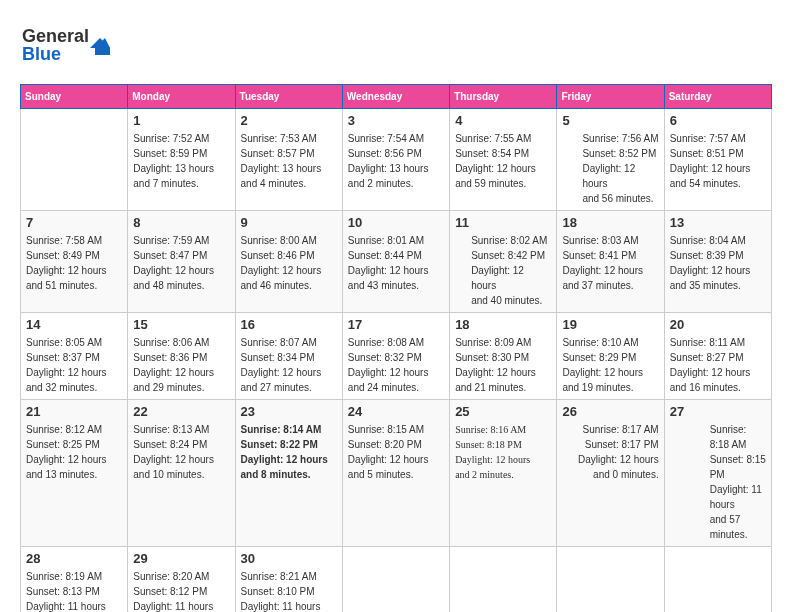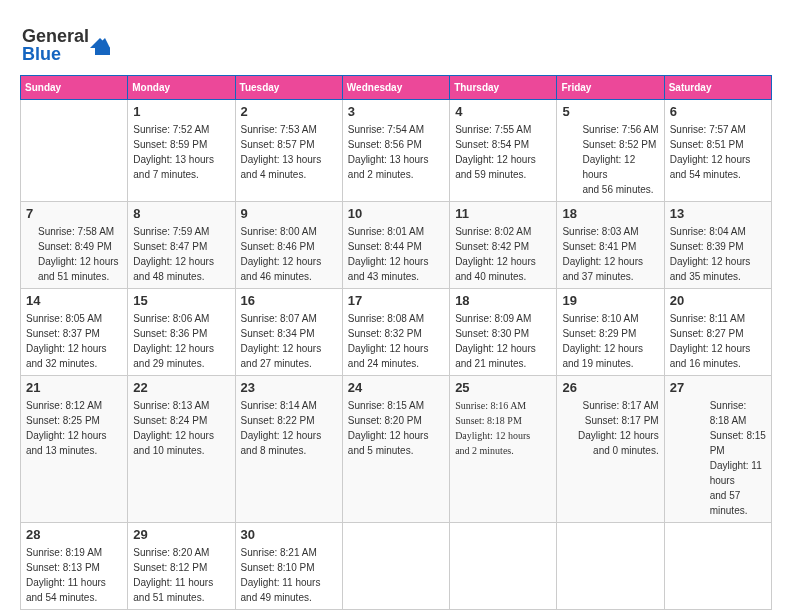--- a/index.html
+++ b/index.html
@@ -7,21 +7,21 @@
       font-family: Arial, sans-serif;
       background: #fff;
       width: 792px;
       min-height: 612px;
       padding: 20px;
     }
     .header-area {
       display: flex;
       justify-content: space-between;
       align-items: flex-start;
-      margin-bottom: 10px;
+      margin-bottom: 19px;
     }
     .logo {
       display: flex;
       flex-direction: column;
       align-items: flex-start;
     }
     .title-area {
       text-align: right;
     }
     .month-title {
@@ -147,21 +147,21 @@
           <div class="day-number">6</div>
           <div class="day-info" style="white-space: pre-line;">Sunrise: 7:57 AM
 Sunset: 8:51 PM
 Daylight: 12 hours
 and 54 minutes.</div>
         </td>
       </tr>
       <tr>
         <td>
           <div class="day-number">7</div>
-          <div class="day-info" style="white-space: pre-line; margin-left: 12px;">Sunrise: 7:58 AM
+          <div class="day-info" style="white-space: pre-line;">Sunrise: 7:58 AM
 Sunset: 8:49 PM
 Daylight: 12 hours
 and 51 minutes.</div>
         </td>
         <td>
           <div class="day-number">8</div>
           <div class="day-info" style="white-space: pre-line;">Sunrise: 7:59 AM
 Sunset: 8:47 PM
 Daylight: 12 hours
 and 48 minutes.</div>
@@ -175,21 +175,21 @@
         </td>
         <td>
           <div class="day-number">10</div>
           <div class="day-info" style="white-space: pre-line;">Sunrise: 8:01 AM
 Sunset: 8:44 PM
 Daylight: 12 hours
 and 43 minutes.</div>
         </td>
         <td>
           <div class="day-number">11</div>
-          <div class="day-info" style="white-space: pre-line;">Sunrise: 8:02 AM
+          <div class="day-info" style="white-space: pre-line; margin-left: 16px;">Sunrise: 8:02 AM
 Sunset: 8:42 PM
 Daylight: 12 hours
 and 40 minutes.</div>
         </td>
         <td>
           <div class="day-number">18</div>
           <div class="day-info" style="white-space: pre-line;">Sunrise: 8:03 AM
 Sunset: 8:41 PM
 Daylight: 12 hours
 and 37 minutes.</div>
@@ -263,21 +263,21 @@
         </td>
         <td>
           <div class="day-number">22</div>
           <div class="day-info" style="white-space: pre-line;">Sunrise: 8:13 AM
 Sunset: 8:24 PM
 Daylight: 12 hours
 and 10 minutes.</div>
         </td>
         <td>
           <div class="day-number">23</div>
-          <div class="day-info" style="white-space: pre-line;">Sunrise: 8:14 AM
+          <div class="day-info" style="white-space: pre-line; font-weight: bold;">Sunrise: 8:14 AM
 Sunset: 8:22 PM
 Daylight: 12 hours
 and 8 minutes.</div>
         </td>
         <td>
           <div class="day-number">24</div>
           <div class="day-info" style="white-space: pre-line;">Sunrise: 8:15 AM
 Sunset: 8:20 PM
 Daylight: 12 hours
 and 5 minutes.</div>

